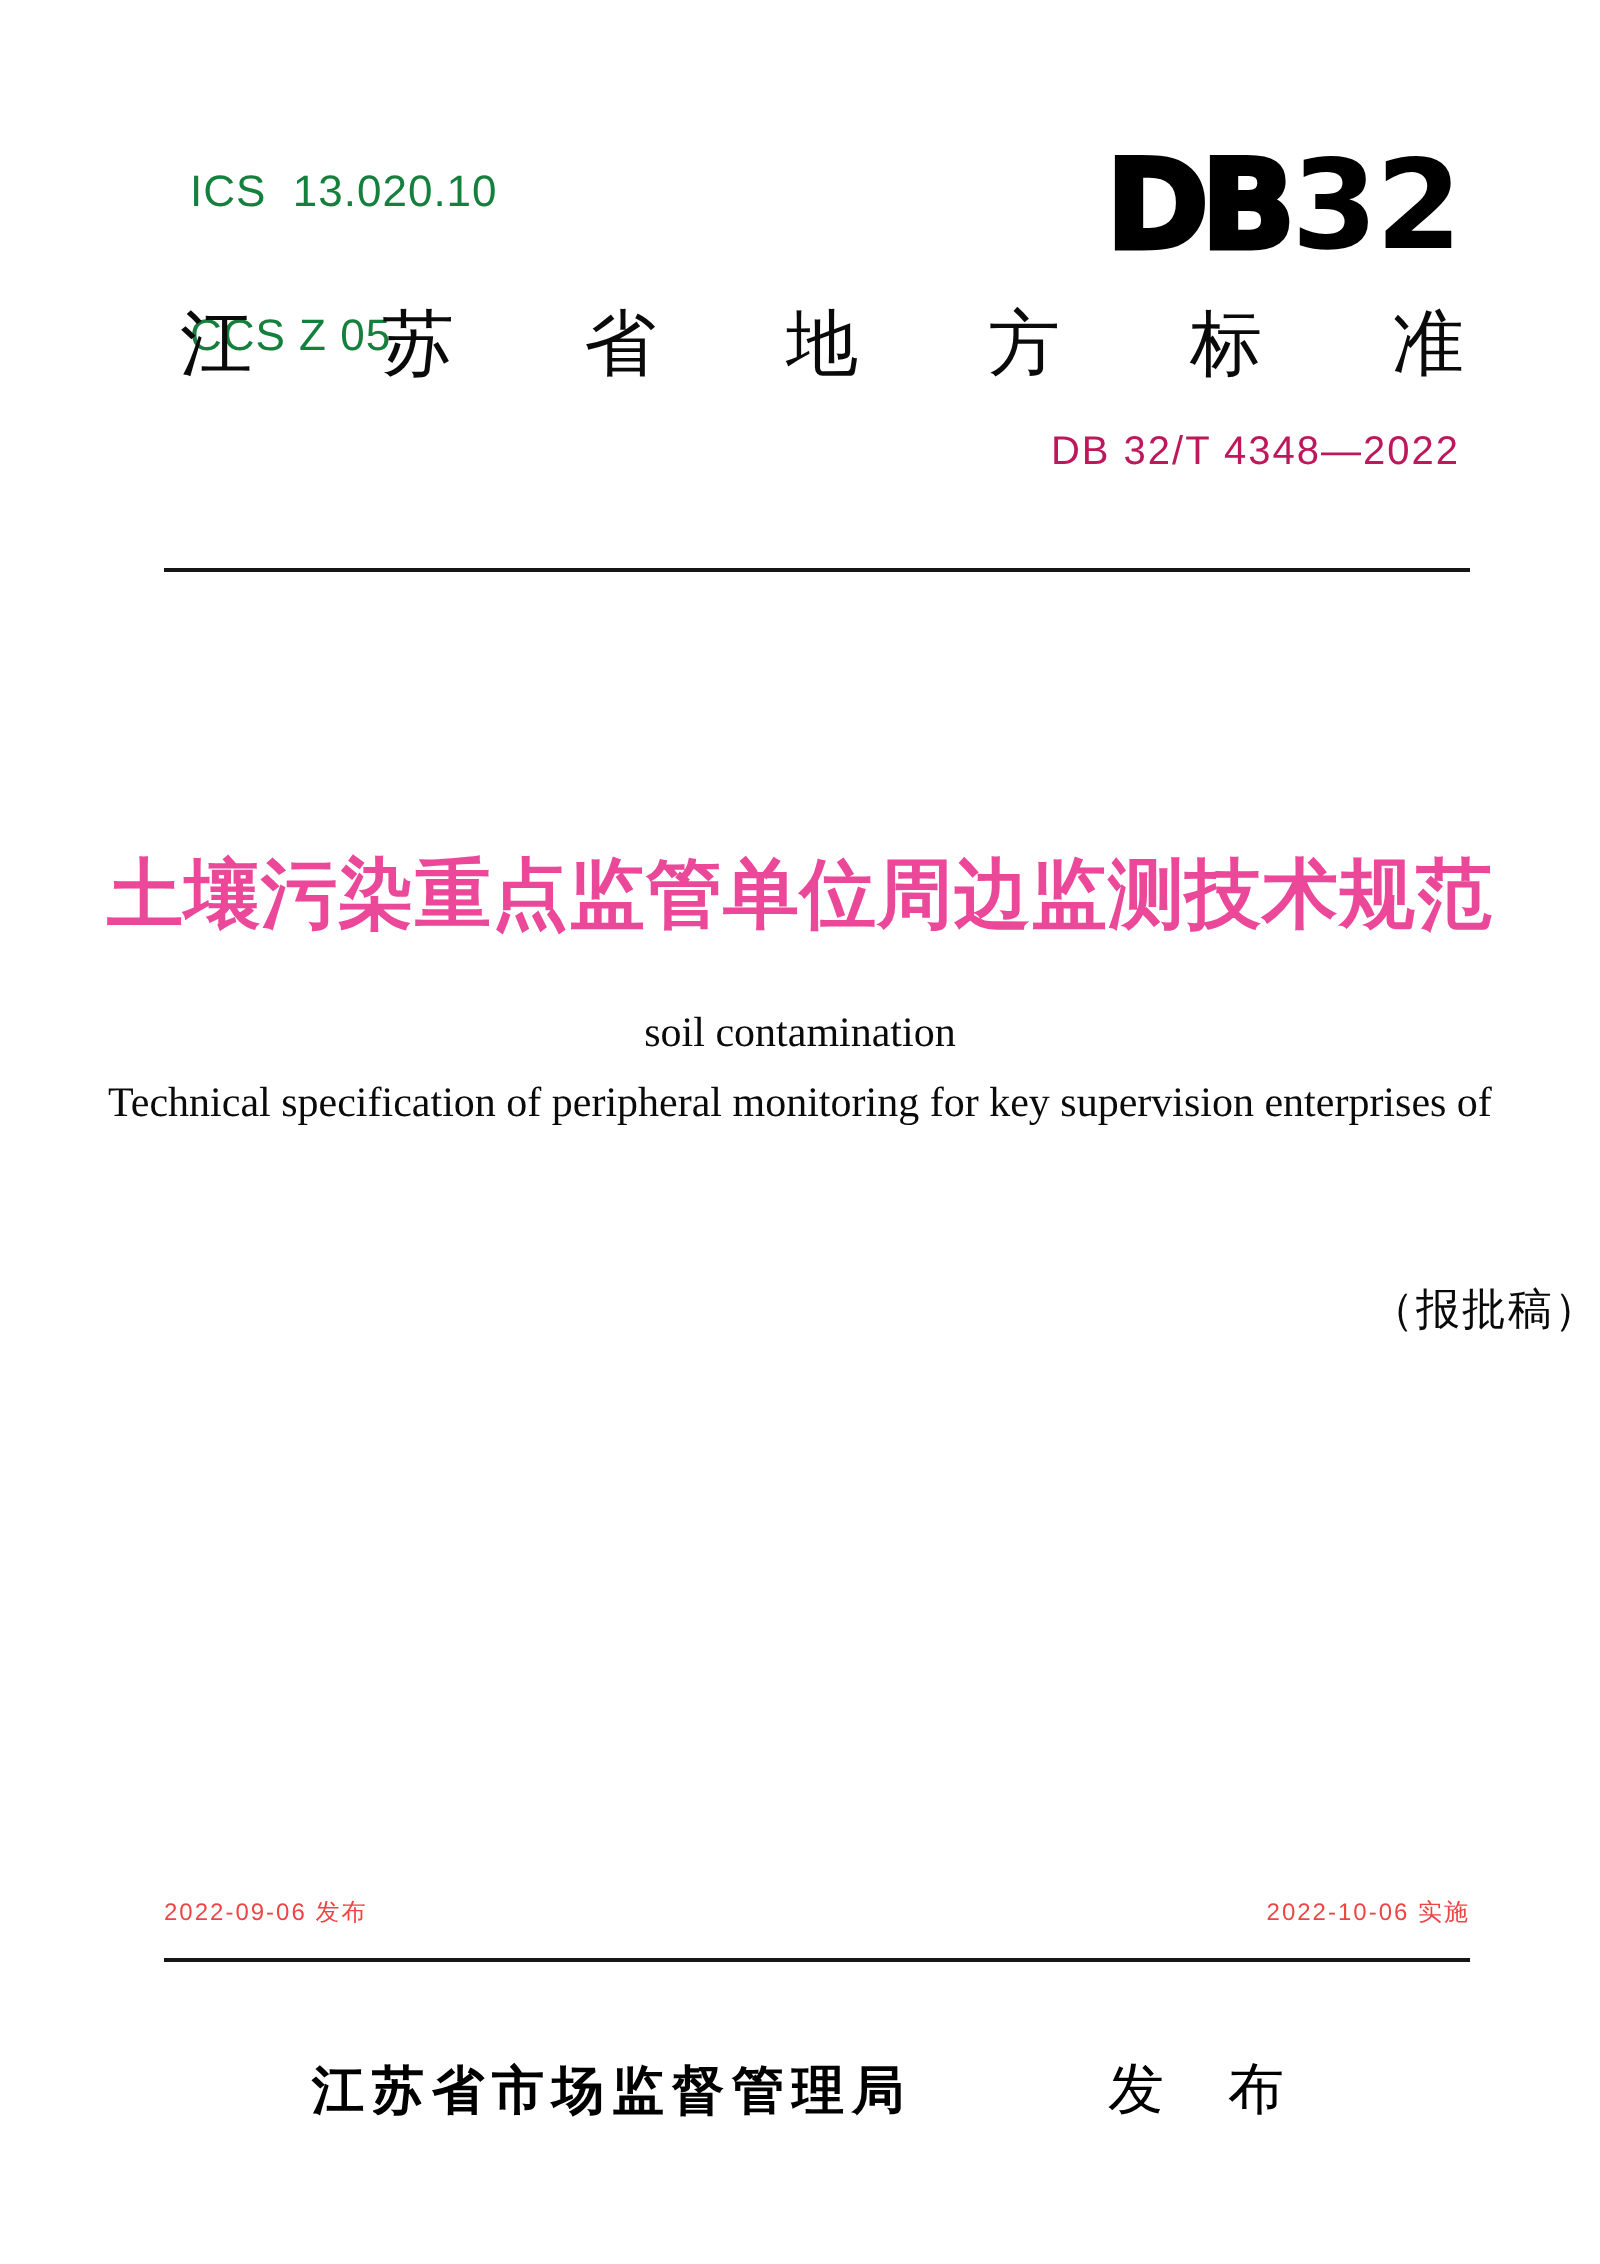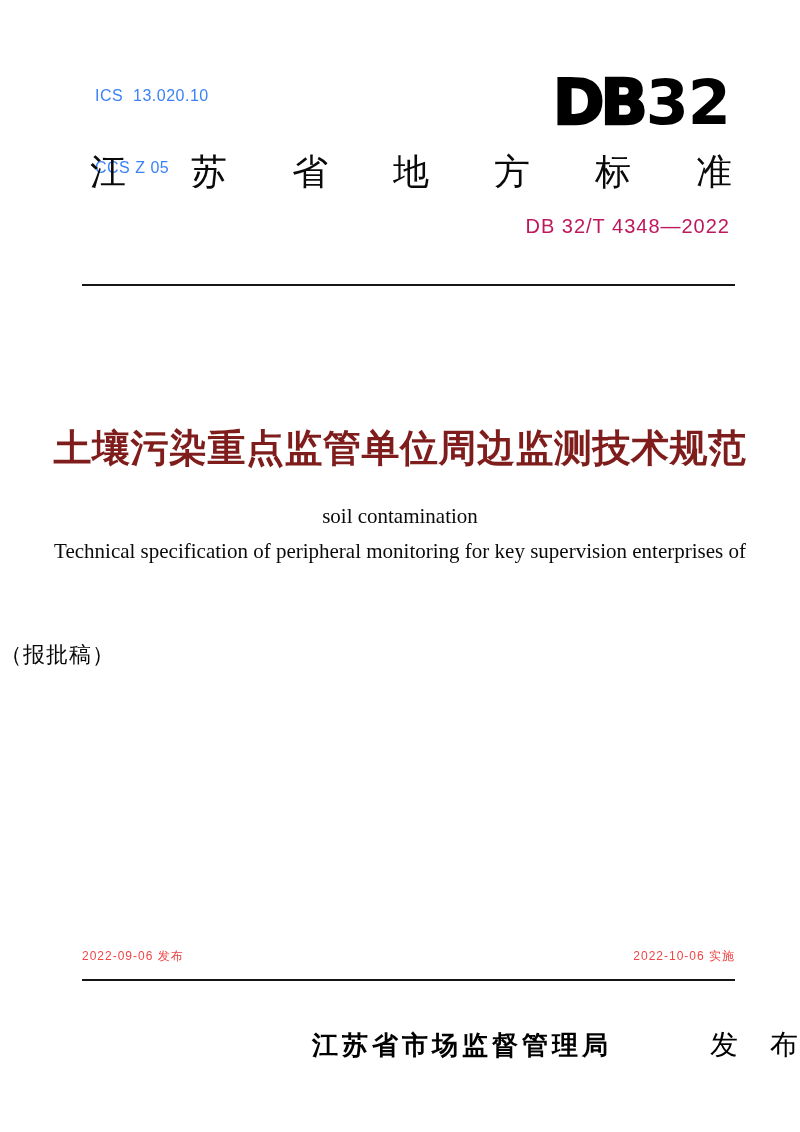--- a/index.html
+++ b/index.html
@@ -13,26 +13,26 @@
     background: #ffffff;
     overflow: hidden;
     margin: 0 auto;
   }
 
   
   .ics-block {
     position: absolute;
     left: 95px;
     top: 36px;
-    font-size: 16px;
+    font-size: 22px;
     line-height: 24px;
     letter-spacing: 0.5px;
     white-space: pre;
     font-weight: 500;
-    color: #3b82f6;
+    color: #15803d;
   }
 
   
   .db-logo {
     position: absolute;
     top: 72px;
     right: 70px;
     line-height: 1;
     white-space: nowrap;
     color: #000;
@@ -92,21 +92,21 @@
   .title-cn {
     position: absolute;
     top: 424px;
     left: 0;
     width: 100%;
     text-align: center;
     font-size: 38px;
     font-weight: bold;
     letter-spacing: 0.5px;
     line-height: 48px;
-    color: #7f1d1d;
+    color: #ec4899;
   }
 
   
   .title-en {
     position: absolute;
     top: 499px;
     left: 0;
     width: 100%;
     text-align: center;
     font-family: "Liberation Serif", serif;
@@ -114,21 +114,21 @@
     line-height: 35px;
     color: #0a0a0a;
   }
 
   
   .draft-note {
     position: absolute;
     top: 640px;
     left: 0;
     width: 100%;
-    text-align: left;
+    text-align: right;
     font-size: 22px;
     letter-spacing: 1px;
     color: #0a0a0a;
   }
 
   
   .dates-row {
     position: absolute;
     top: 948px;
     left: 82px;
@@ -141,21 +141,21 @@
     color: #ef4444;
   }
 
   
   .publisher-row {
     position: absolute;
     top: 1026px;
     left: 0;
     width: 100%;
     display: flex;
-    justify-content: flex-end;
+    justify-content: center;
     align-items: baseline;
     gap: 98px;
     color: #000;
   }
   .publisher-name {
     font-size: 26px;
     font-weight: bold;
     letter-spacing: 4px;
   }
   .publish-label {

